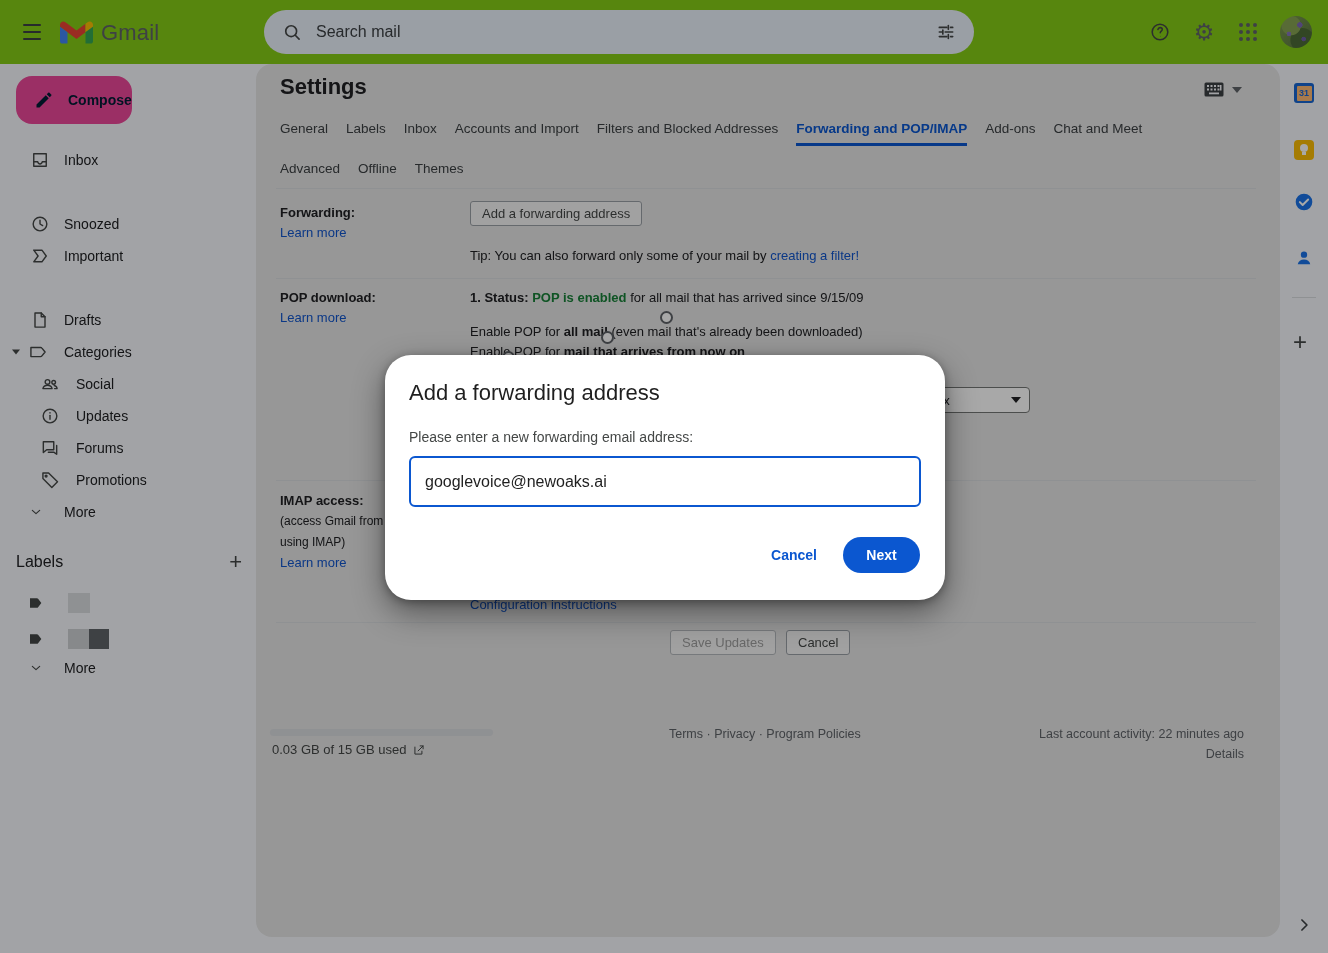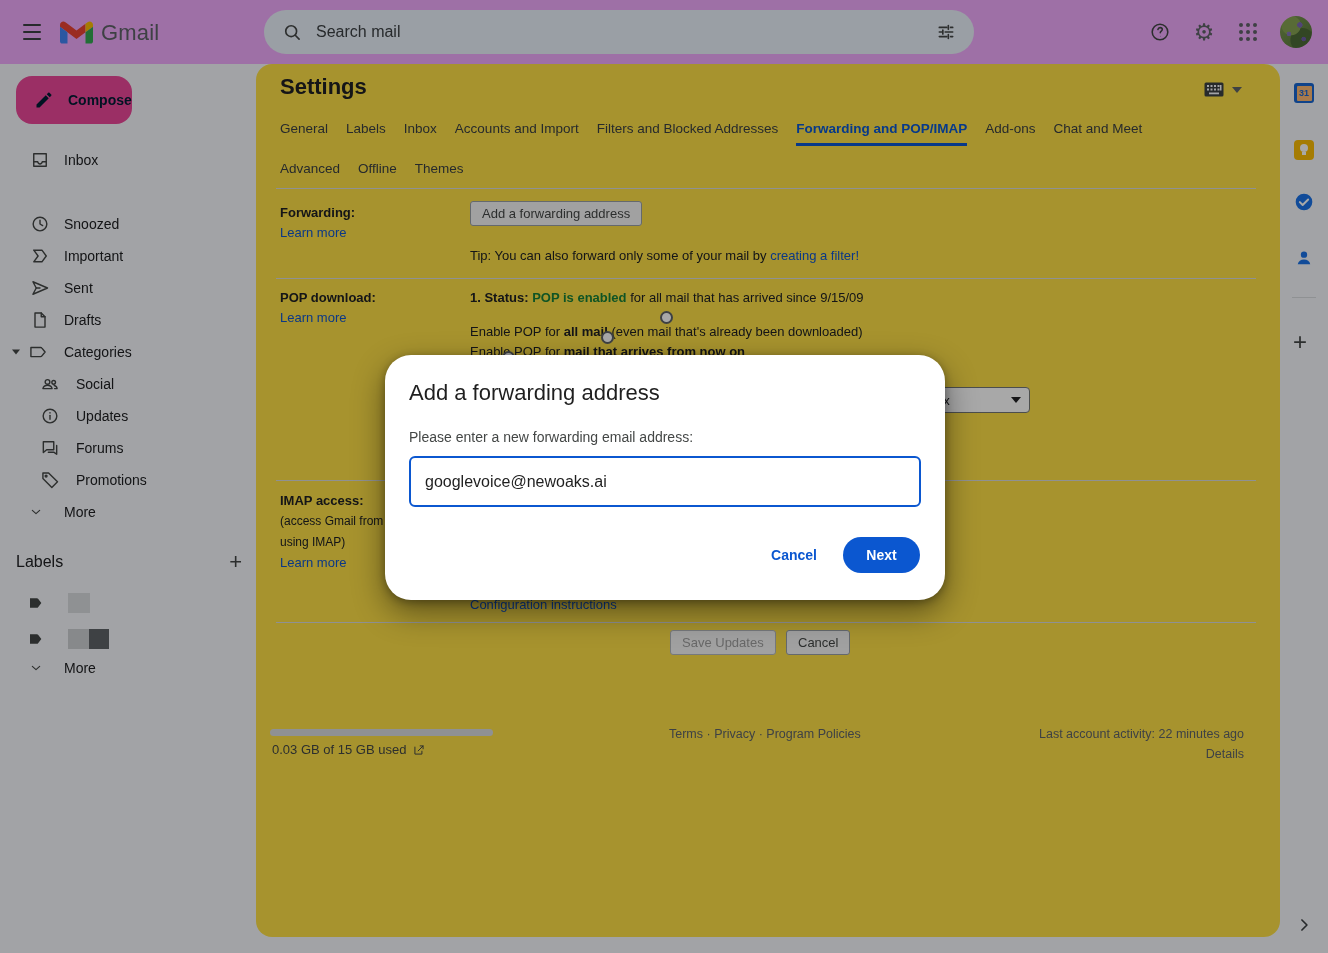--- a/index.html
+++ b/index.html
@@ -5,21 +5,21 @@
   * { margin:0; padding:0; box-sizing:border-box; }
   html,body { width:1328px; height:953px; }
   body {
     position:relative; overflow:hidden;
     background:#f6f8fc; color:#202124;
     font-family:"Liberation Sans", sans-serif;
   }
   .abs { position:absolute; }
 
   
-  .header { position:absolute; left:0; top:0; width:1328px; height:64px; background:#f0abfc; }
+  .header { position:absolute; left:0; top:0; width:1328px; height:64px; background:#84cc16; }
   .burger { position:absolute; left:23px; top:24px; width:18px; height:16px; display:flex; flex-direction:column; justify-content:space-between; cursor:pointer; }
   .burger i { display:block; height:2px; background:#3c4043; border-radius:1px; }
   .logo { position:absolute; left:60px; top:20px; display:flex; align-items:center; gap:8px; }
   .logo-word { font-size:22px; color:#5f6368; letter-spacing:.2px; }
   .searchbar { position:absolute; left:264px; top:10px; width:710px; height:44px; background:#eaf1fb; border-radius:22px; display:flex; align-items:center; }
   .searchbar input { flex:1; border:0; outline:0; background:transparent; font-size:16px; color:#3c4043; font-family:inherit; }
   .searchbar input::placeholder { color:#3c4043; opacity:1; }
   .hdr-ic { position:absolute; top:20px; width:24px; height:24px; display:flex; align-items:center; justify-content:center; cursor:pointer; }
   .glyph { font-family:"DejaVu Sans", sans-serif; }
   .apps-grid { display:grid; grid-template-columns:repeat(3,4px); grid-template-rows:repeat(3,4px); gap:3px; }
@@ -48,21 +48,21 @@
   .nav-ic.sub { left:40px; }
   .nav-lbl { position:absolute; left:64px; }
   .nav-lbl.sub { left:76px; }
   .labels-hdr { position:absolute; left:16px; top:488px; width:226px; display:flex; align-items:center; justify-content:space-between; }
   .labels-hdr b { font-size:16px; font-weight:normal; color:#202124; }
   .plus-btn { font-size:22px; color:#444746; line-height:20px; cursor:pointer; }
   .label-row { position:absolute; left:0; height:24px; display:flex; align-items:center; }
   .redact { display:inline-block; height:20px; }
 
   
-  .card { position:absolute; left:256px; top:64px; width:1024px; height:873px; background:#fde047; border-radius:16px; }
+  .card { position:absolute; left:256px; top:64px; width:1024px; height:873px; background:#e5e5e5; border-radius:16px; }
   .page-title { position:absolute; left:24px; top:10px; font-size:22px; color:#202124; }
   .kbd-sel { position:absolute; left:948px; top:18px; display:flex; align-items:center; gap:8px; cursor:pointer; }
   .caret { width:0; height:0; border-left:5px solid transparent; border-right:5px solid transparent; border-top:6px solid #5f6368; }
   .tabs { position:absolute; display:flex; gap:18px; font-size:13.5px; color:#3c4043; }
   .tab { cursor:pointer; padding-bottom:7px; white-space:nowrap; }
   .tab.active { color:#0b57d0; font-weight:bold; border-bottom:3px solid #0b57d0; }
   .divider { position:absolute; left:20px; width:980px; height:1px; background:#dadce0; }
   .sec-label { position:absolute; left:24px; font-size:13px; font-weight:bold; color:#202124; }
   .lnk { color:#1155cc; cursor:pointer; }
   .sec-link { position:absolute; left:24px; font-size:13px; }
@@ -181,27 +181,20 @@
         <circle cx="12" cy="12" r="8.2"></circle>
         <path d="M12 7.5V12l3.2 1.9"></path>
       </svg>
     <span class="nav-lbl">Snoozed</span>
   </div>
   <div class="nav-row" style="top:176px">
     <svg class="ic nav-ic" viewBox="0 0 24 24">
         <path d="M4.5 5h9.8l5.2 7-5.2 7H4.5l5.2-7z"></path>
       </svg>
     <span class="nav-lbl">Important</span>
-  </div>
-  <div class="nav-row" style="top:208px">
-    <svg class="ic nav-ic" viewBox="0 0 24 24">
-        <path d="M3.5 4.5L21 12 3.5 19.5l4-7.5z"></path>
-        <path d="M7.5 12H12"></path>
-      </svg>
-    <span class="nav-lbl">Sent</span>
   </div>
   <div class="nav-row" style="top:240px">
     <svg class="ic nav-ic" viewBox="0 0 24 24">
         <path d="M6 3.5h7.5L18 8v12.5H6z"></path>
         <path d="M13.5 3.5V8H18"></path>
       </svg>
     <span class="nav-lbl">Drafts</span>
   </div>
   <div class="nav-row" style="top:272px">
     <svg style="position:absolute;left:12px" width="8" height="8" viewBox="0 0 8 8">

